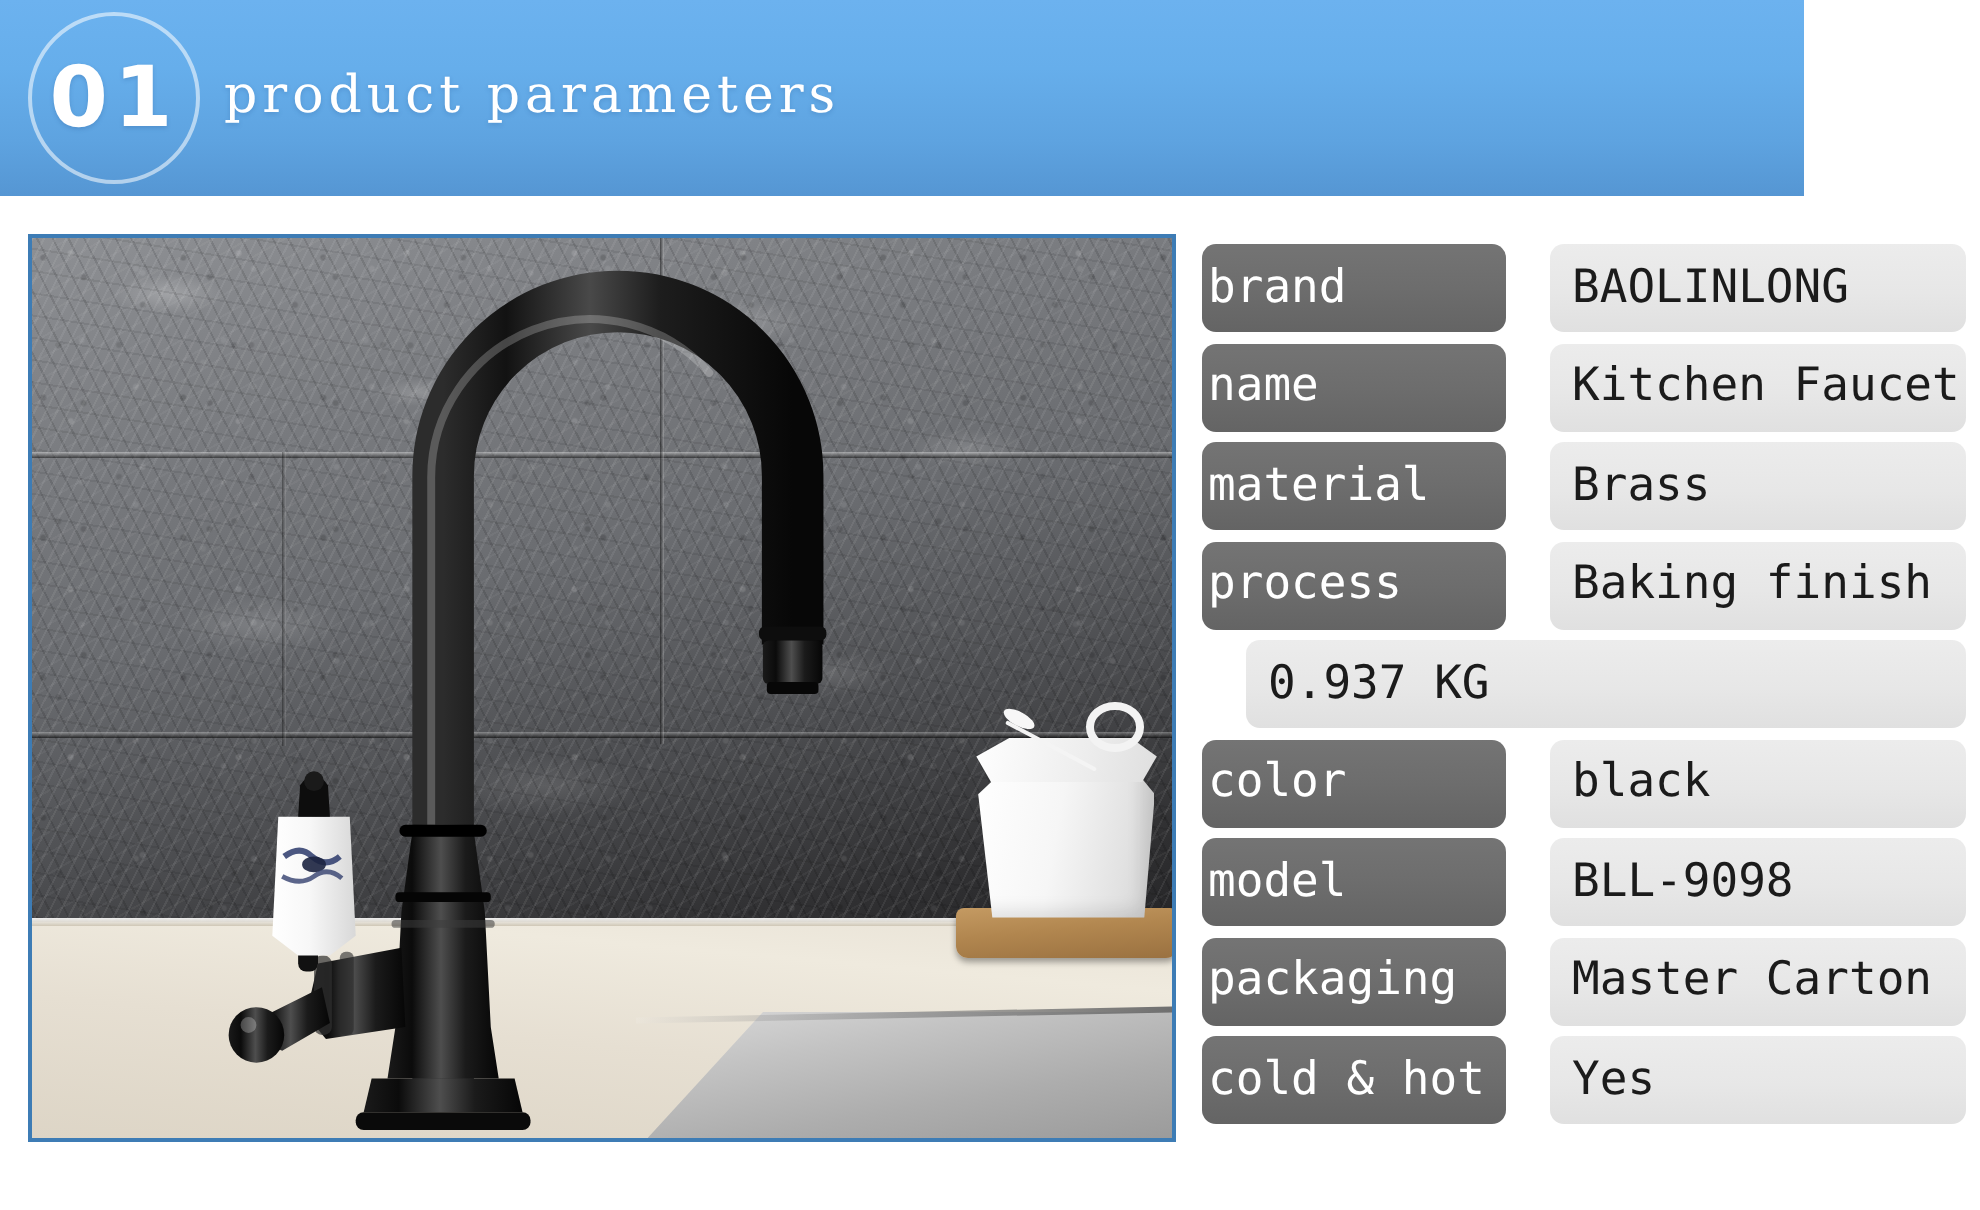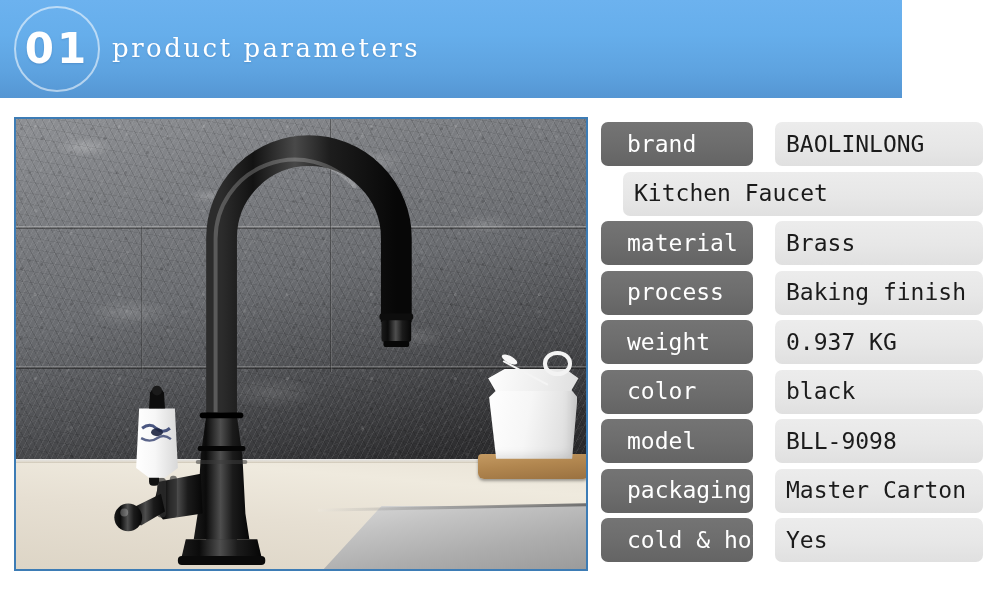--- a/index.html
+++ b/index.html
@@ -262,21 +262,21 @@
     box-sizing: border-box;
     overflow: visible;
     white-space: nowrap;
   }
   .cell-key {
     width: 152px;
     flex: 0 0 152px;
     background: linear-gradient(180deg, #747474 0%, #6d6d6d 50%, #646464 100%);
     color: #ffffff;
     font-size: 23px;
-    padding-left: 26px;
+    padding-left: 3px;
     letter-spacing: 0px;
   }
   .cell-val {
     flex: 1 1 auto;
     margin-left: 22px;
     background: linear-gradient(180deg, #ececec 0%, #e7e7e7 55%, #e0e0e0 100%);
     color: #1b1b1b;
     font-size: 23px;
     padding-left: 11px;
     letter-spacing: 0px;
@@ -380,35 +380,35 @@
 </div>
 
 <div class="table">
 
   <div class="row">
     <div class="cell cell-key">brand</div>
     <div class="cell cell-val">BAOLINLONG</div>
   </div>
 
   <div class="row">
+    <div class="cell cell-key">name</div>
     <div class="cell cell-val">Kitchen Faucet</div>
   </div>
 
   <div class="row">
     <div class="cell cell-key">material</div>
     <div class="cell cell-val">Brass</div>
   </div>
 
   <div class="row">
     <div class="cell cell-key">process</div>
     <div class="cell cell-val">Baking finish</div>
   </div>
 
   <div class="row">
-    <div class="cell cell-key">weight</div>
     <div class="cell cell-val">0.937 KG</div>
   </div>
 
   <div class="row">
     <div class="cell cell-key">color</div>
     <div class="cell cell-val">black</div>
   </div>
 
   <div class="row">
     <div class="cell cell-key">model</div>

